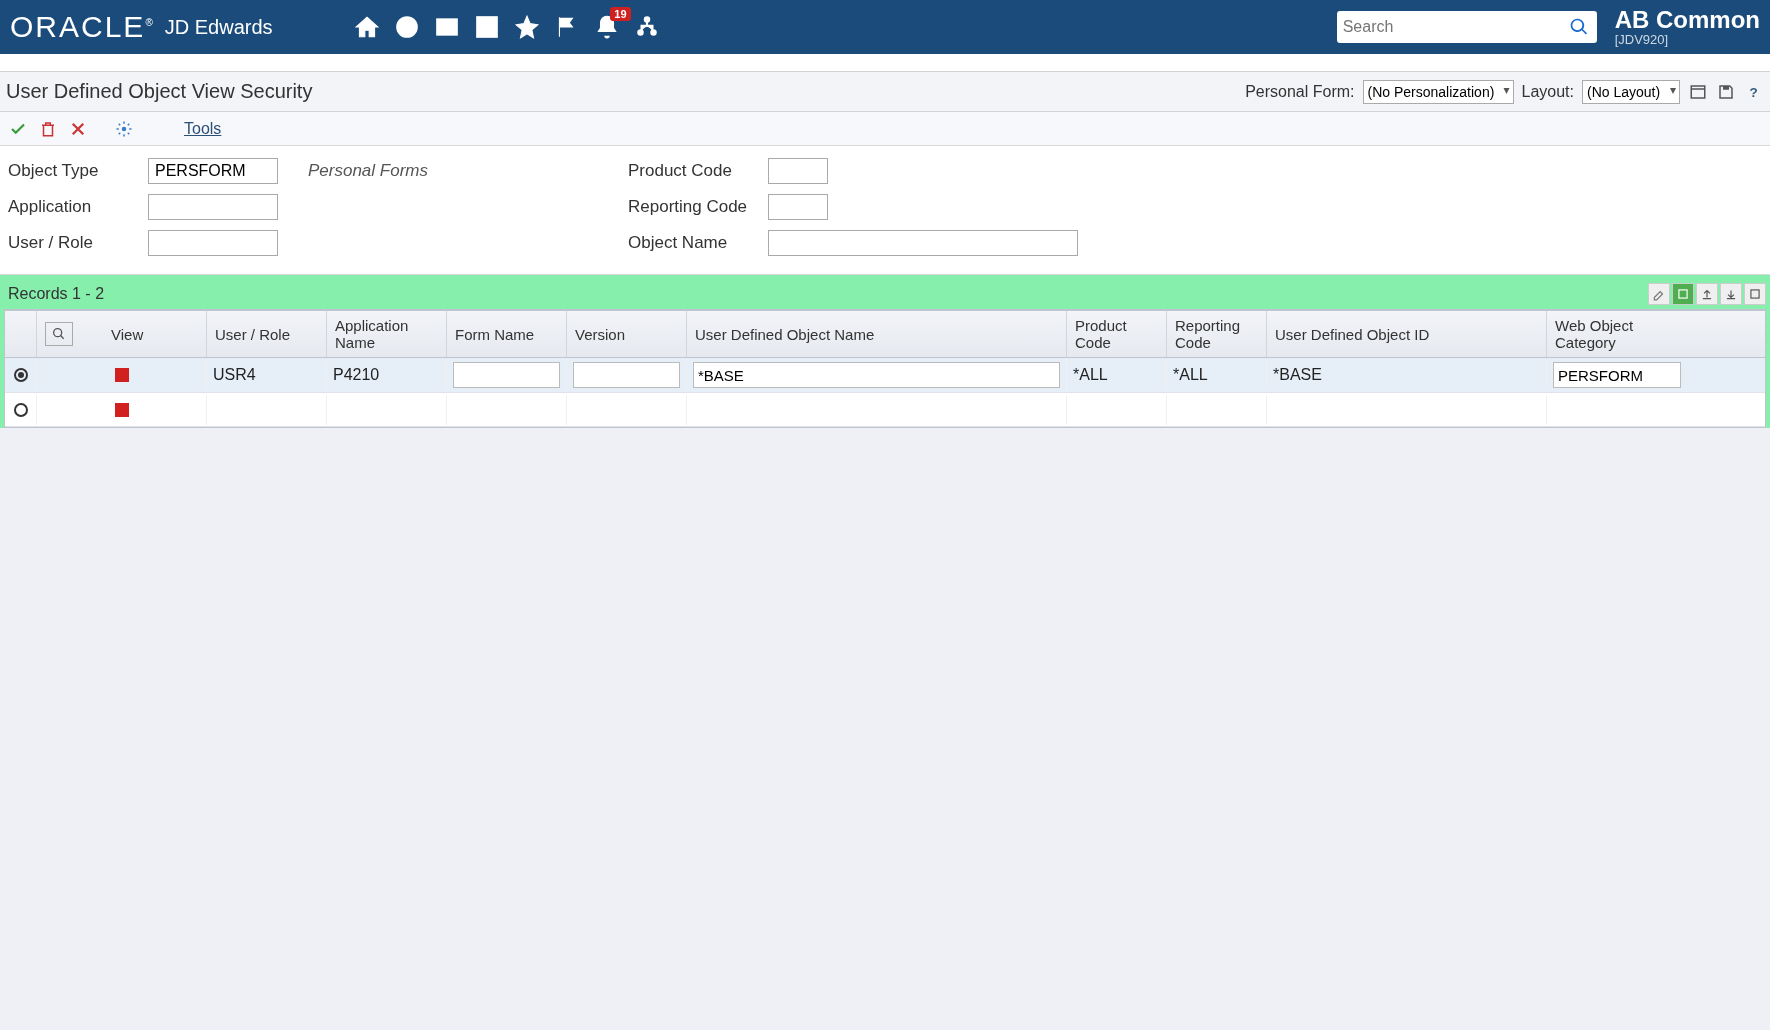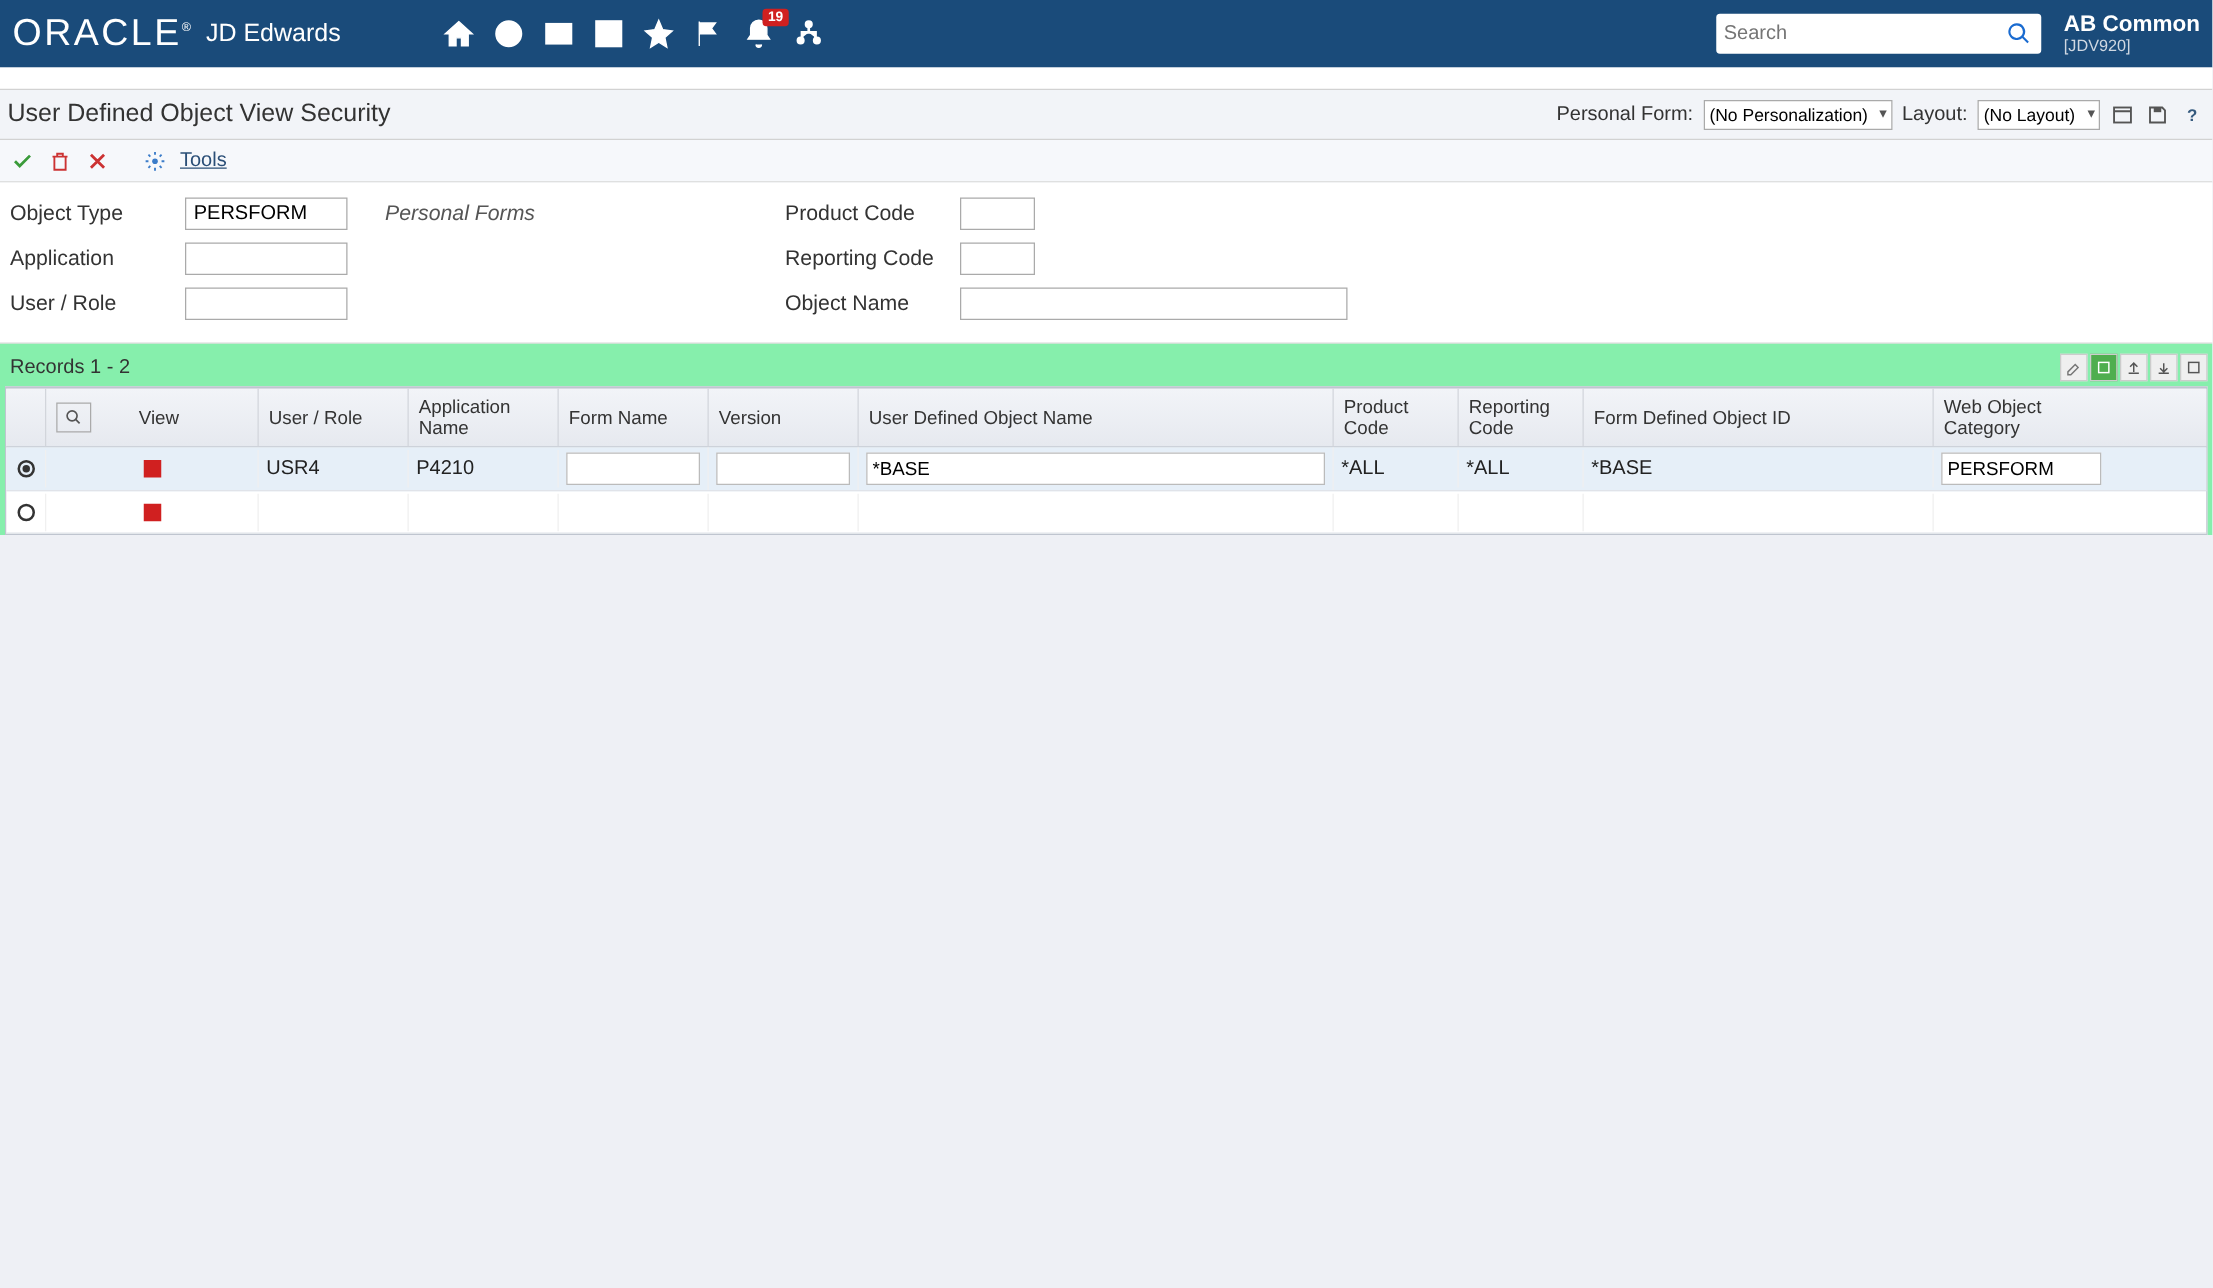--- a/index.html
+++ b/index.html
@@ -12,38 +12,38 @@
 .nav-icons { display: flex; gap: 12px; margin-left: 80px; align-items: center; }
 .nav-ic { width: 28px; height: 28px; display: flex; align-items: center; justify-content: center; cursor: pointer; position: relative; }
 .nav-ic svg { width: 26px; height: 26px; fill: #fff; stroke: #fff; }
 .badge { position: absolute; top: -6px; right: -10px; background: #d02020; color: #fff; font-size: 11px; border-radius: 3px; padding: 1px 4px; font-weight: bold; }
 .search-wrap { margin-left: auto; display: flex; align-items: center; }
 .search-box { display: flex; align-items: center; background: #fff; border-radius: 3px; height: 32px; width: 260px; padding: 0 6px; }
 .search-box input { border: none; outline: none; flex: 1; font-size: 16px; color: #555; }
 .search-btn { width: 24px; height: 24px; display: flex; align-items: center; justify-content: center; cursor: pointer; }
 .search-btn svg { width: 20px; height: 20px; fill: #1a6bd0; }
 .user-info { margin-left: 18px; text-align: left; line-height: 1.1; }
-.user-name { font-weight: bold; font-size: 18px; }
+.user-name { font-weight: bold; font-size: 24px; }
 .user-env { font-size: 13px; color: #cfd8e2; }
 
 .subbar { background: #fff; height: 18px; border-bottom: 1px solid #d2d2d2; }
 
 .titlebar { background: #f2f4f8; height: 40px; display: flex; align-items: center; padding: 0 6px; border-bottom: 1px solid #d2d2d2; }
 .title { font-size: 20px; font-weight: normal; color: #333; }
 .title-right { margin-left: auto; display: flex; align-items: center; gap: 8px; font-size: 16px; color: #333; }
 .select { border: 1px solid #aaa; background: #fff; height: 24px; font-size: 14px; padding: 0 18px 0 4px; appearance: none; position: relative; }
 .select-wrap { position: relative; display: inline-block; }
 .select-wrap::after { content: "▾"; position: absolute; right: 4px; top: 3px; font-size: 12px; color: #555; pointer-events: none; }
 .small-ic { width: 20px; height: 20px; display: inline-flex; align-items: center; justify-content: center; cursor: pointer; }
 .small-ic svg { width: 18px; height: 18px; fill: #555; }
 
 .toolbar { background: #f6f8fb; height: 34px; display: flex; align-items: center; gap: 10px; padding: 0 8px; border-bottom: 1px solid #d8d8d8; }
 .tb-ic { width: 20px; height: 20px; display: flex; align-items: center; justify-content: center; cursor: pointer; }
 .tb-ic svg { width: 18px; height: 18px; }
-.tools-link { color: #2b4f77; font-size: 16px; text-decoration: underline; cursor: pointer; }
+.tools-link { color: #2b4f77; font-size: 16px; text-decoration: underline; cursor: pointer; margin-left: 40px; }
 
 .filters { background: #fff; padding: 12px 8px 18px 8px; border-bottom: 1px solid #d8d8d8; display: grid; grid-template-columns: 620px 520px; row-gap: 10px; }
 .filter-row { display: flex; align-items: center; gap: 10px; }
 .filter-label { font-size: 17px; color: #333; width: 130px; }
 .filter-input { border: 1px solid #aaa; height: 26px; padding: 0 6px; font-size: 16px; width: 130px; }
 .filter-input.wide { width: 310px; }
 .filter-desc { font-style: italic; color: #555; font-size: 17px; margin-left: 20px; }
 
 .grid-area { background: #86efac; padding: 4px 4px 0 4px; }
 .grid-header { display: flex; align-items: center; height: 30px; }
@@ -289,21 +289,21 @@
           </span>
         <span>View</span>
       </div>
       <div class="gh c-user">User / Role</div>
       <div class="gh c-app">Application Name</div>
       <div class="gh c-form">Form Name</div>
       <div class="gh c-ver">Version</div>
       <div class="gh c-udon">User Defined Object Name</div>
       <div class="gh c-pc">Product Code</div>
       <div class="gh c-rc">Reporting Code</div>
-      <div class="gh c-udoid">Form Defined Object ID</div>
+      <div class="gh c-udoid">User Defined Object ID</div>
       <div class="gh c-woc">Web Object Category</div>
     </div>
 
     <div class="grid-row sel">
       <div class="gc c-sel">
           <span class="radio on"></span>
         </div>
       <div class="gc c-view">
           <span class="redsq"></span>
         </div>

